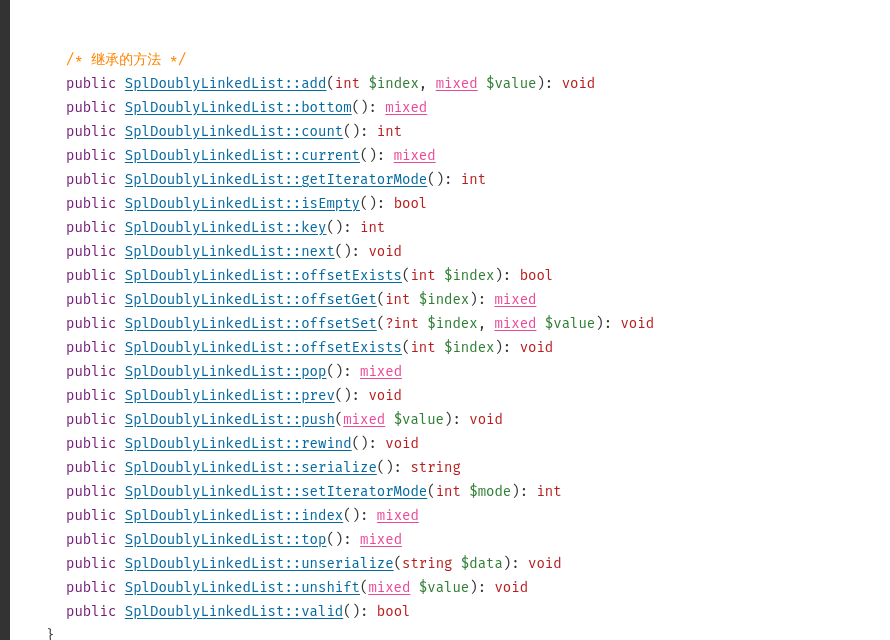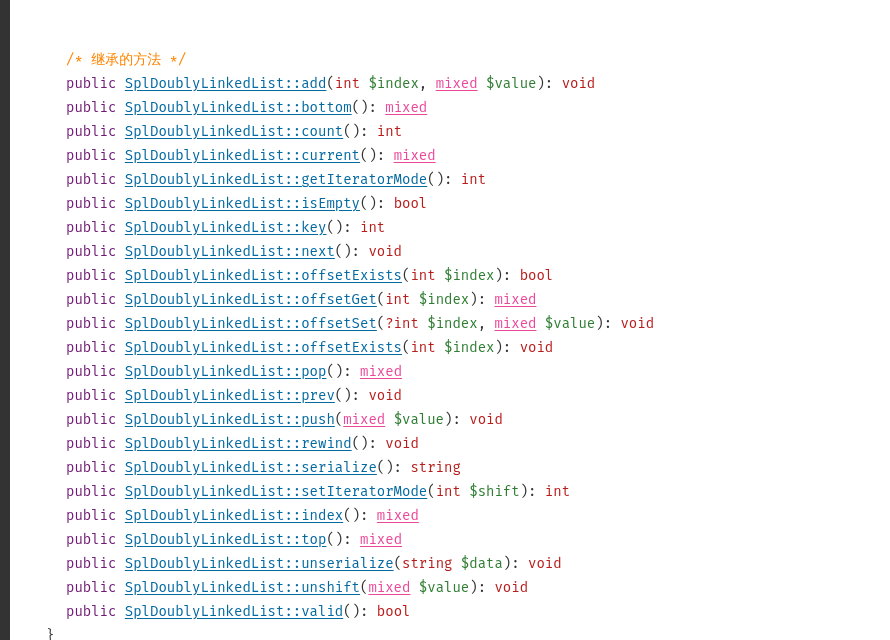--- a/index.html
+++ b/index.html
@@ -77,21 +77,21 @@
       <div class="line"><span class="modifier">public</span> <span class="methodname">SplDoublyLinkedList::next</span><span class="punct">(</span><span class="punct">): </span><span class="type-plain">void</span></div>
       <div class="line"><span class="modifier">public</span> <span class="methodname">SplDoublyLinkedList::offsetExists</span><span class="punct">(</span><span class="type-plain">int</span> <span class="param">$index</span><span class="punct">): </span><span class="type-plain">bool</span></div>
       <div class="line"><span class="modifier">public</span> <span class="methodname">SplDoublyLinkedList::offsetGet</span><span class="punct">(</span><span class="type-plain">int</span> <span class="param">$index</span><span class="punct">): </span><span class="type-link">mixed</span></div>
       <div class="line"><span class="modifier">public</span> <span class="methodname">SplDoublyLinkedList::offsetSet</span><span class="punct">(</span><span class="type-plain">?int</span> <span class="param">$index</span><span class="punct">, </span><span class="type-link">mixed</span> <span class="param">$value</span><span class="punct">): </span><span class="type-plain">void</span></div>
       <div class="line"><span class="modifier">public</span> <span class="methodname">SplDoublyLinkedList::offsetExists</span><span class="punct">(</span><span class="type-plain">int</span> <span class="param">$index</span><span class="punct">): </span><span class="type-plain">void</span></div>
       <div class="line"><span class="modifier">public</span> <span class="methodname">SplDoublyLinkedList::pop</span><span class="punct">(</span><span class="punct">): </span><span class="type-link">mixed</span></div>
       <div class="line"><span class="modifier">public</span> <span class="methodname">SplDoublyLinkedList::prev</span><span class="punct">(</span><span class="punct">): </span><span class="type-plain">void</span></div>
       <div class="line"><span class="modifier">public</span> <span class="methodname">SplDoublyLinkedList::push</span><span class="punct">(</span><span class="type-link">mixed</span> <span class="param">$value</span><span class="punct">): </span><span class="type-plain">void</span></div>
       <div class="line"><span class="modifier">public</span> <span class="methodname">SplDoublyLinkedList::rewind</span><span class="punct">(</span><span class="punct">): </span><span class="type-plain">void</span></div>
       <div class="line"><span class="modifier">public</span> <span class="methodname">SplDoublyLinkedList::serialize</span><span class="punct">(</span><span class="punct">): </span><span class="type-plain">string</span></div>
-      <div class="line"><span class="modifier">public</span> <span class="methodname">SplDoublyLinkedList::setIteratorMode</span><span class="punct">(</span><span class="type-plain">int</span> <span class="param">$shift</span><span class="punct">): </span><span class="type-plain">int</span></div>
+      <div class="line"><span class="modifier">public</span> <span class="methodname">SplDoublyLinkedList::setIteratorMode</span><span class="punct">(</span><span class="type-plain">int</span> <span class="param">$mode</span><span class="punct">): </span><span class="type-plain">int</span></div>
       <div class="line"><span class="modifier">public</span> <span class="methodname">SplDoublyLinkedList::index</span><span class="punct">(</span><span class="punct">): </span><span class="type-link">mixed</span></div>
       <div class="line"><span class="modifier">public</span> <span class="methodname">SplDoublyLinkedList::top</span><span class="punct">(</span><span class="punct">): </span><span class="type-link">mixed</span></div>
       <div class="line"><span class="modifier">public</span> <span class="methodname">SplDoublyLinkedList::unserialize</span><span class="punct">(</span><span class="type-plain">string</span> <span class="param">$data</span><span class="punct">): </span><span class="type-plain">void</span></div>
       <div class="line"><span class="modifier">public</span> <span class="methodname">SplDoublyLinkedList::unshift</span><span class="punct">(</span><span class="type-link">mixed</span> <span class="param">$value</span><span class="punct">): </span><span class="type-plain">void</span></div>
       <div class="line"><span class="modifier">public</span> <span class="methodname">SplDoublyLinkedList::valid</span><span class="punct">(</span><span class="punct">): </span><span class="type-plain">bool</span></div>
     </div>
   <div class="closebrace">}</div>
 </div>
 
 </body></html>

